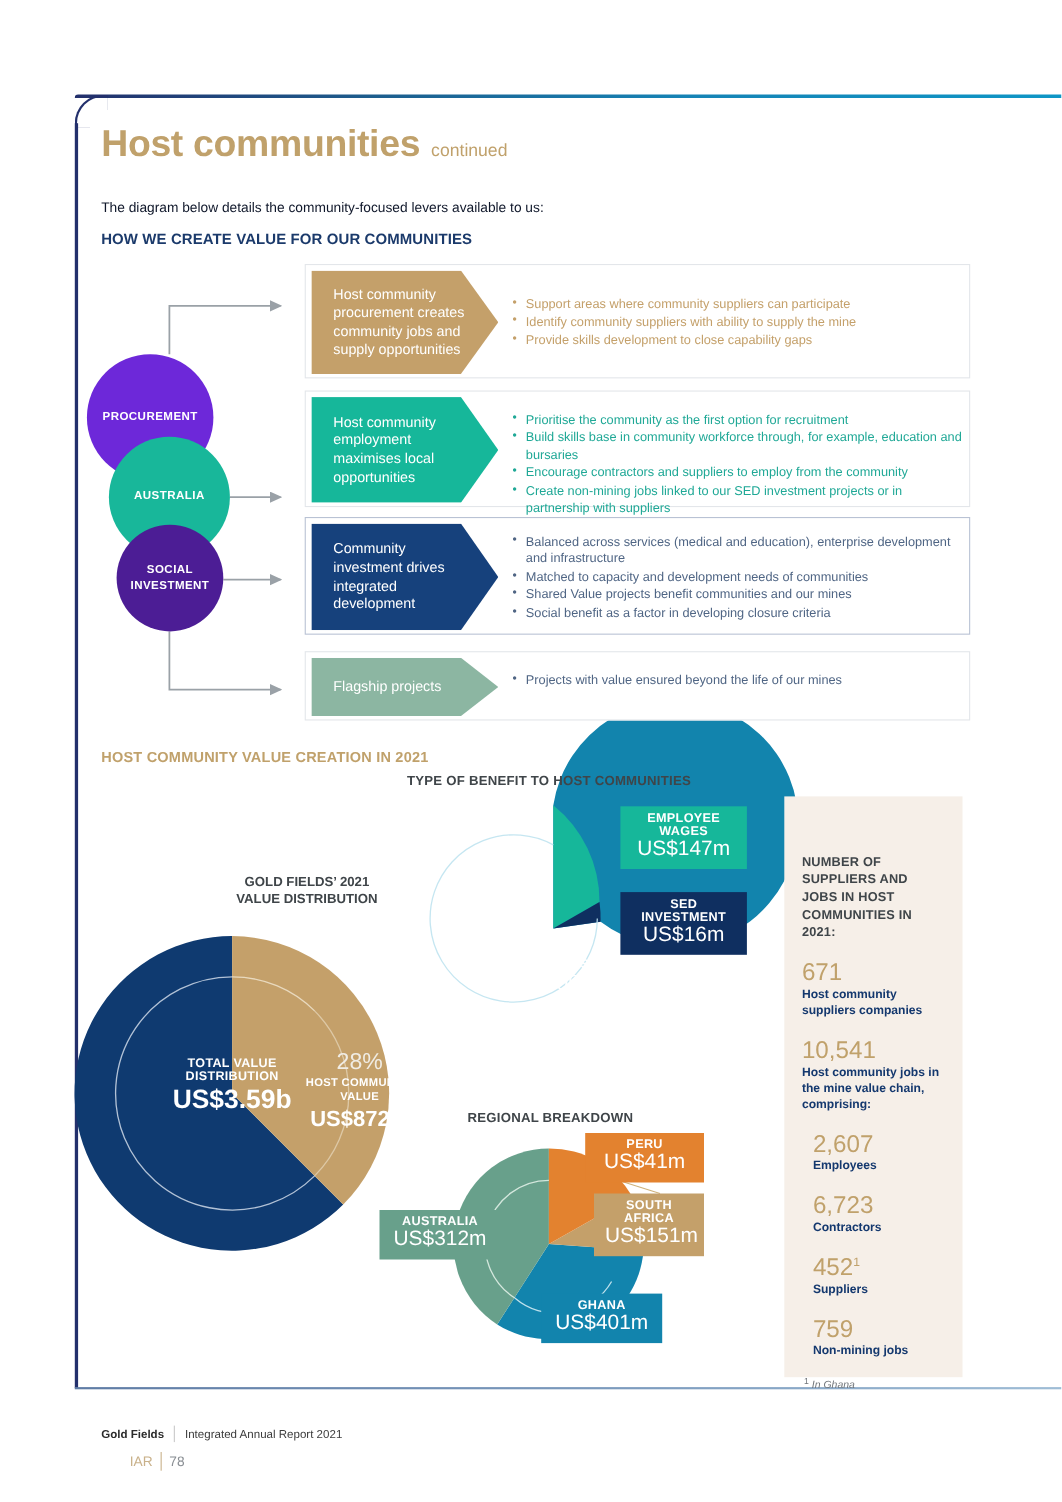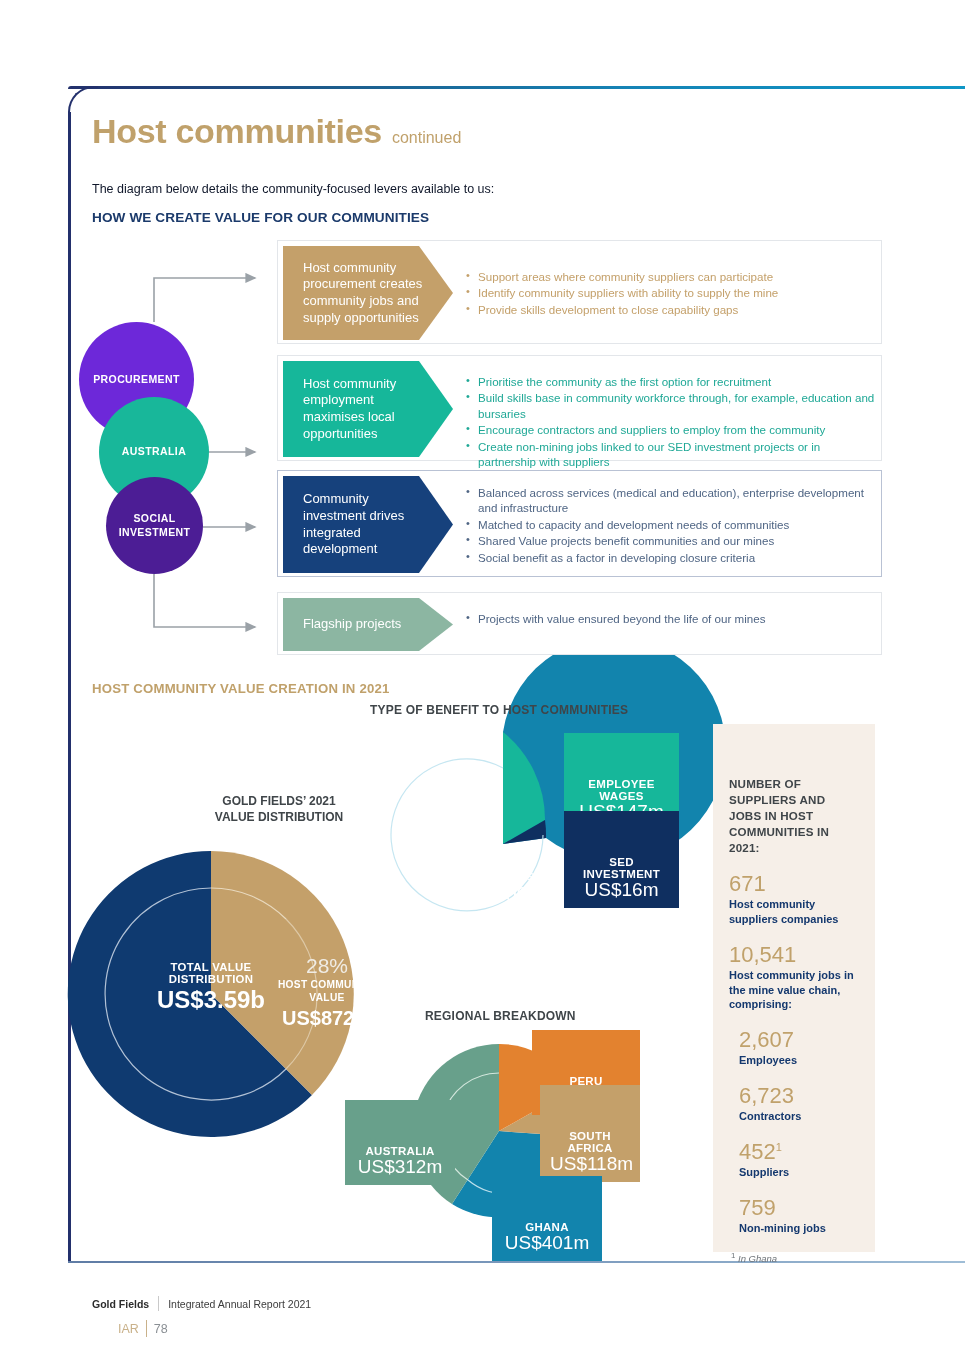--- a/index.html
+++ b/index.html
@@ -124,21 +124,21 @@
     font-size:12px; font-weight:700; color:#3f4549; letter-spacing:0.2px;
   }
 
   svg.art { position:absolute; left:0; top:0; width:965px; height:1365px; pointer-events:none; }
 
   
   .tag {
     position:absolute; color:#fff; text-align:center;
     padding:5px 10px 7px 10px;
   }
-  .tag .t-name { font-size:11.5px; font-weight:700; letter-spacing:0.3px;margin-top:40px; }
+  .tag .t-name { font-size:11.5px; font-weight:700; letter-spacing:0.3px; }
   .tag .t-val  { font-size:19px; font-weight:400; margin-top:-1px; }
   .tag-wages { left:564px; top:733px; width:115px; background:#16b79a; }
   .tag-sed   { left:564px; top:811px; width:115px; background:#0f2f60; }
   .tag-peru  { left:532px; top:1030px; width:108px; background:#e3822f; }
   .tag-sa    { left:540px; top:1085px; width:100px; background:#c4a06a; }
   .tag-aus   { left:345px; top:1100px; width:110px; background:#68a08b; }
   .tag-ghana { left:492px; top:1176px; width:110px; background:#1284ad; }
 
   
   .pielbl { position:absolute; text-align:center; color:#fff; }
@@ -336,21 +336,21 @@
     <div class="t-name">SED INVESTMENT</div>
     <div class="t-val">US$16m</div>
   </div>
 
   <div class="tag tag-peru">
     <div class="t-name">PERU</div>
     <div class="t-val">US$41m</div>
   </div>
   <div class="tag tag-sa">
     <div class="t-name">SOUTH AFRICA</div>
-    <div class="t-val">US$118m</div>
+    <div class="t-val">US$151m</div>
   </div>
   <div class="tag tag-aus">
     <div class="t-name">AUSTRALIA</div>
     <div class="t-val">US$312m</div>
   </div>
   <div class="tag tag-ghana">
     <div class="t-name">GHANA</div>
     <div class="t-val">US$401m</div>
   </div>
 

